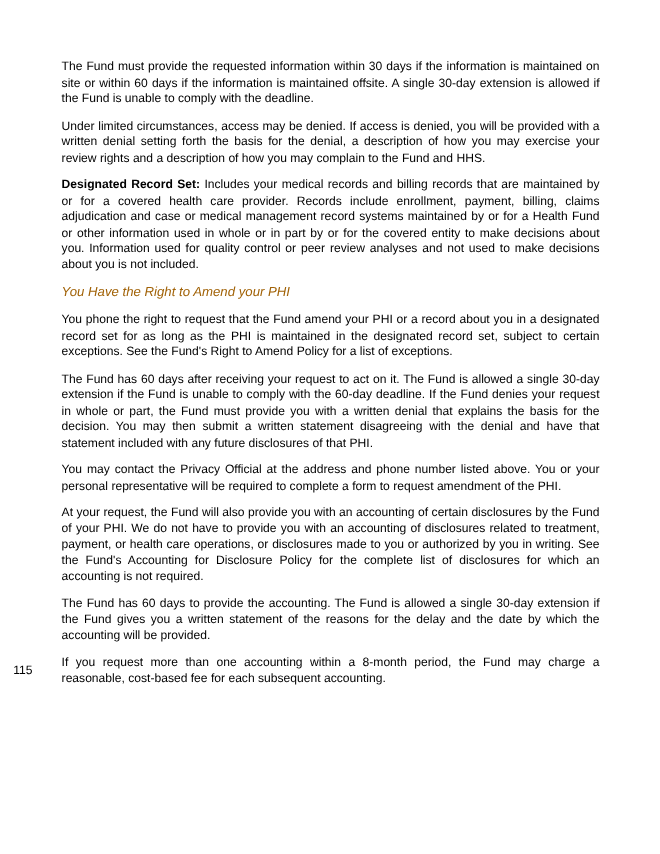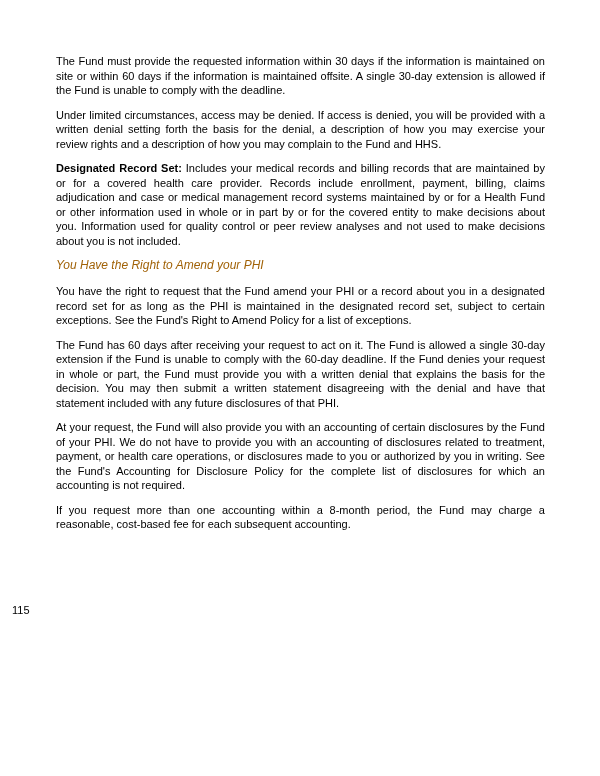--- a/index.html
+++ b/index.html
@@ -58,26 +58,28 @@
 
   <p class="body-par">The Fund must provide the requested information within 30 days if the information is maintained on site or within 60 days if the information is maintained offsite. A single 30-day extension is allowed if the Fund is unable to comply with the deadline.</p>
 
 
   <p class="body-par">Under limited circumstances, access may be denied. If access is denied, you will be provided with a written denial setting forth the basis for the denial, a description of how you may exercise your review rights and a description of how you may complain to the Fund and HHS.</p>
 
   <p class="body-par"><span class="lead-bold">Designated Record Set:</span><span> Includes your medical records and billing records that are maintained by or for a covered health care provider. Records include enrollment, payment, billing, claims adjudication and case or medical management record systems maintained by or for a Health Fund or other information used in whole or in part by or for the covered entity to make decisions about you. Information used for quality control or peer review analyses and not used to make decisions about you is not included.</span></p>
 
   <h2 class="doc-heading">You Have the Right to Amend your PHI</h2>
 
-  <p class="body-par">You have the right to request that the Fund amend your PHI or a record about you in a designated record set for as long as the PHI is maintained in the designated record set, subject to certain exceptions. See the Fund's Right to Amend Policy for a list of exceptions.</p>
+  <p class="body-par">You phone the right to request that the Fund amend your PHI or a record about you in a designated record set for as long as the PHI is maintained in the designated record set, subject to certain exceptions. See the Fund's Right to Amend Policy for a list of exceptions.</p>
 
   <p class="body-par">The Fund has 60 days after receiving your request to act on it. The Fund is allowed a single 30-day extension if the Fund is unable to comply with the 60-day deadline. If the Fund denies your request in whole or part, the Fund must provide you with a written denial that explains the basis for the decision. You may then submit a written statement disagreeing with the denial and have that statement included with any future disclosures of that PHI.</p>
 
+  <p class="body-par">You may contact the Privacy Official at the address and phone number listed above. You or your personal representative will be required to complete a form to request amendment of the PHI.</p>
 
 
   <p class="body-par">At your request, the Fund will also provide you with an accounting of certain disclosures by the Fund of your PHI. We do not have to provide you with an accounting of disclosures related to treatment, payment, or health care operations, or disclosures made to you or authorized by you in writing. See the Fund's Accounting for Disclosure Policy for the complete list of disclosures for which an accounting is not required.</p>
 
+  <p class="body-par">The Fund has 60 days to provide the accounting. The Fund is allowed a single 30-day extension if the Fund gives you a written statement of the reasons for the delay and the date by which the accounting will be provided.</p>
 
   <p class="body-par">If you request more than one accounting within a 8-month period, the Fund may charge a reasonable, cost-based fee for each subsequent accounting.</p>
 
   <div class="page-number">115</div>
 
 </div>
 
 </body></html>

